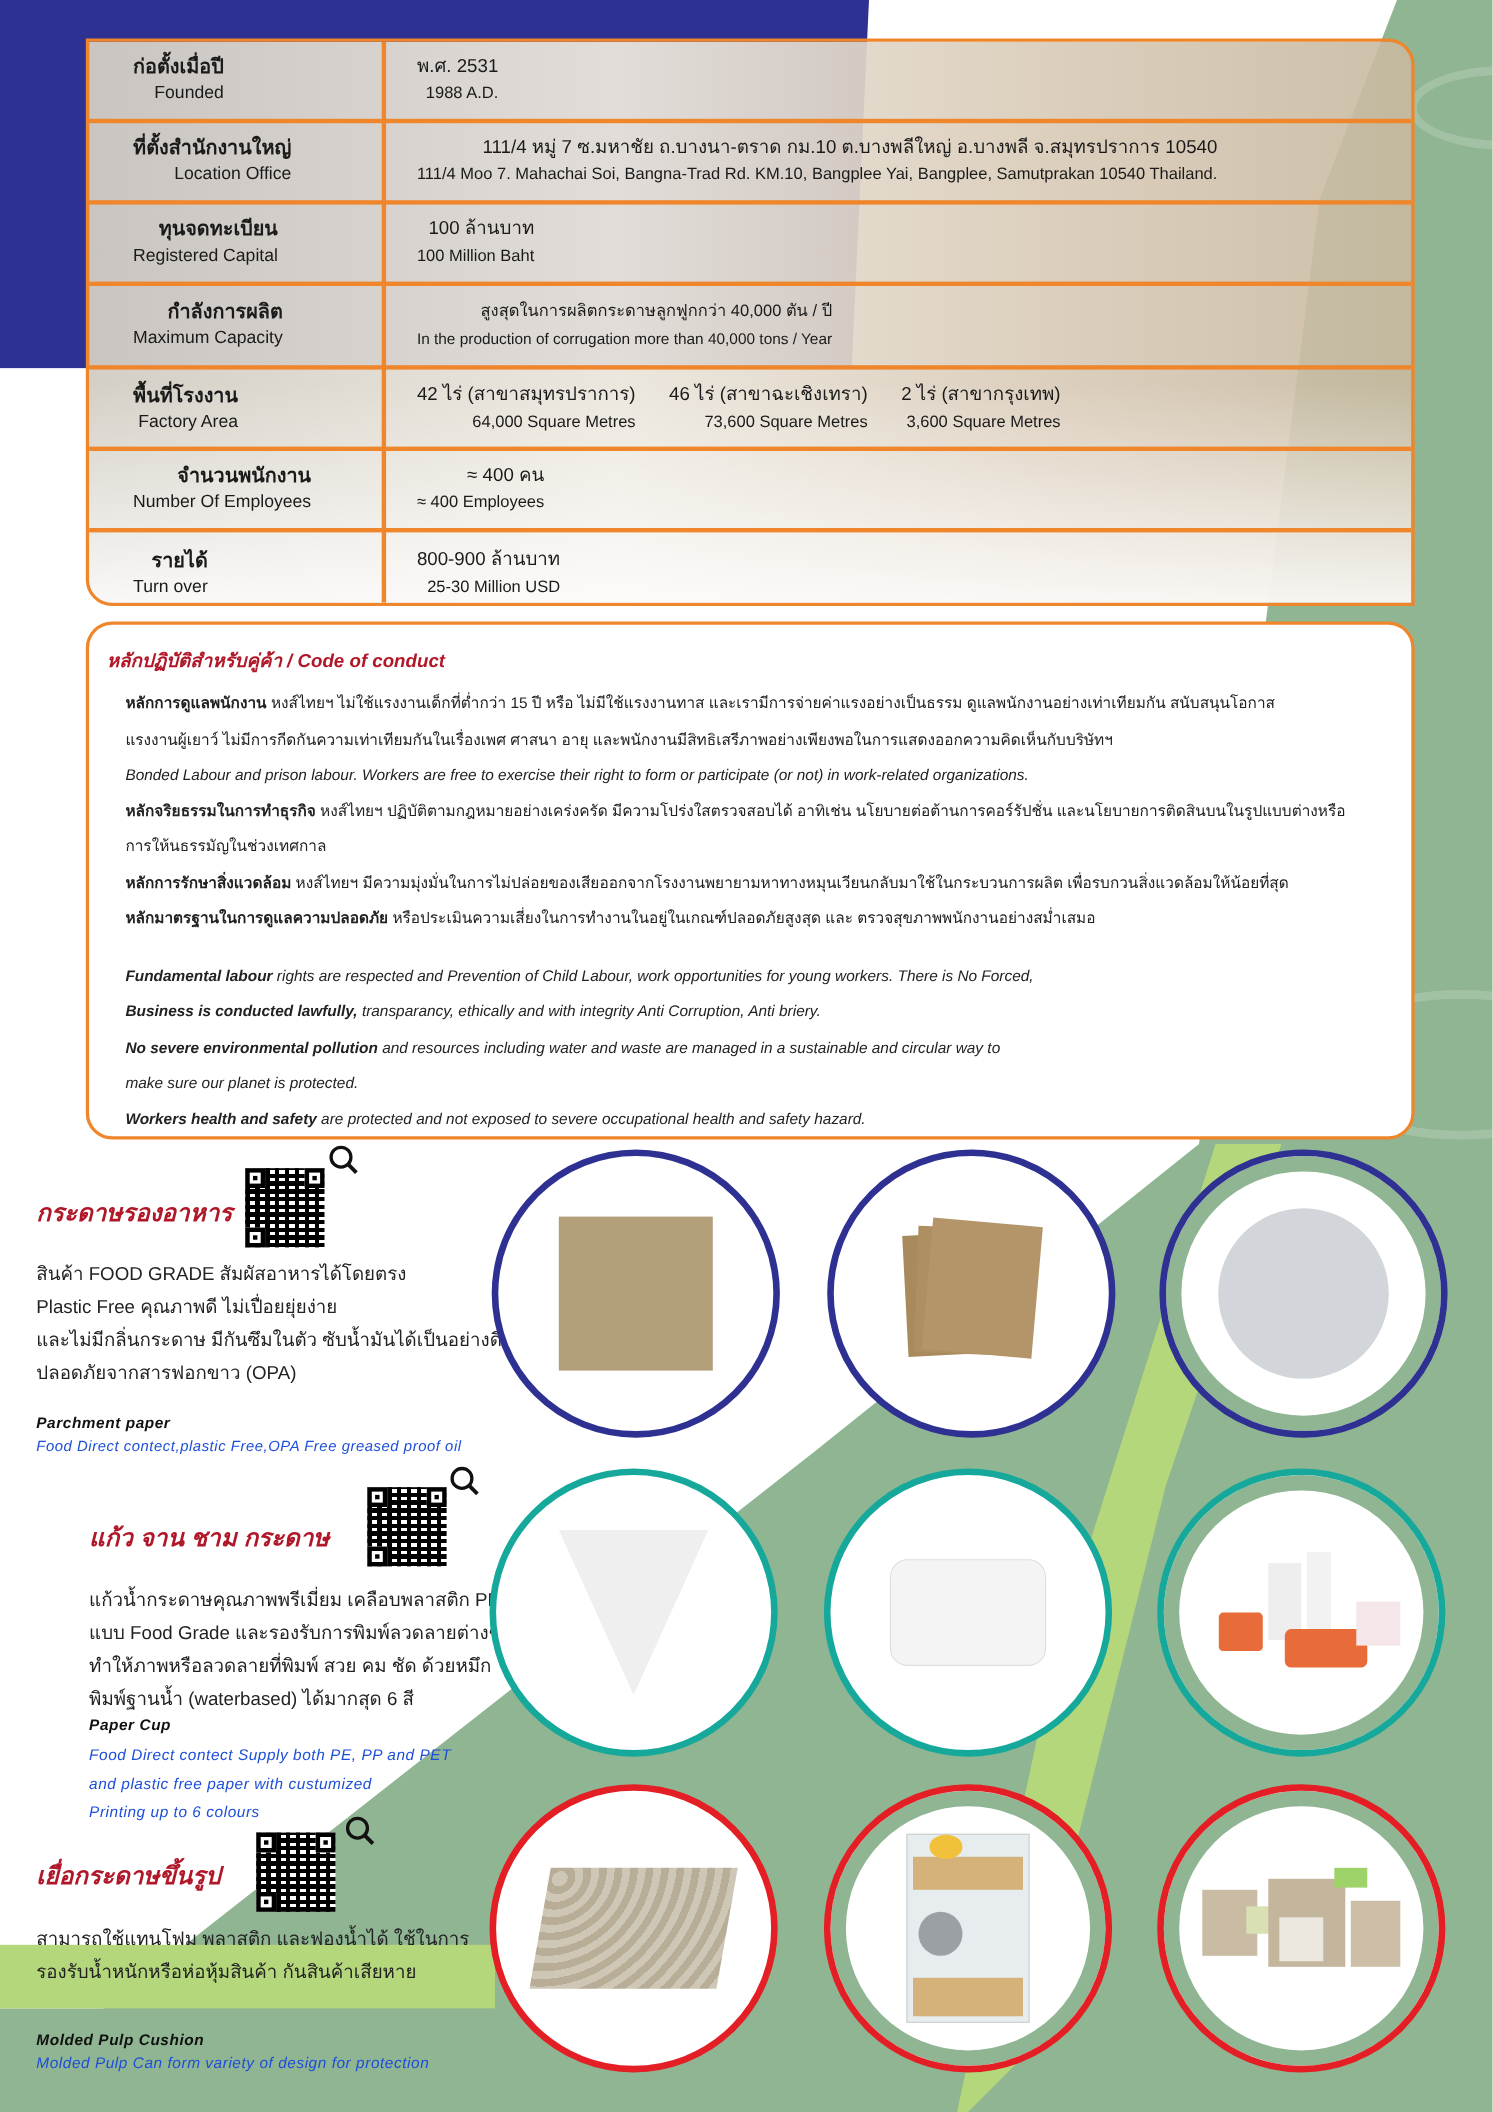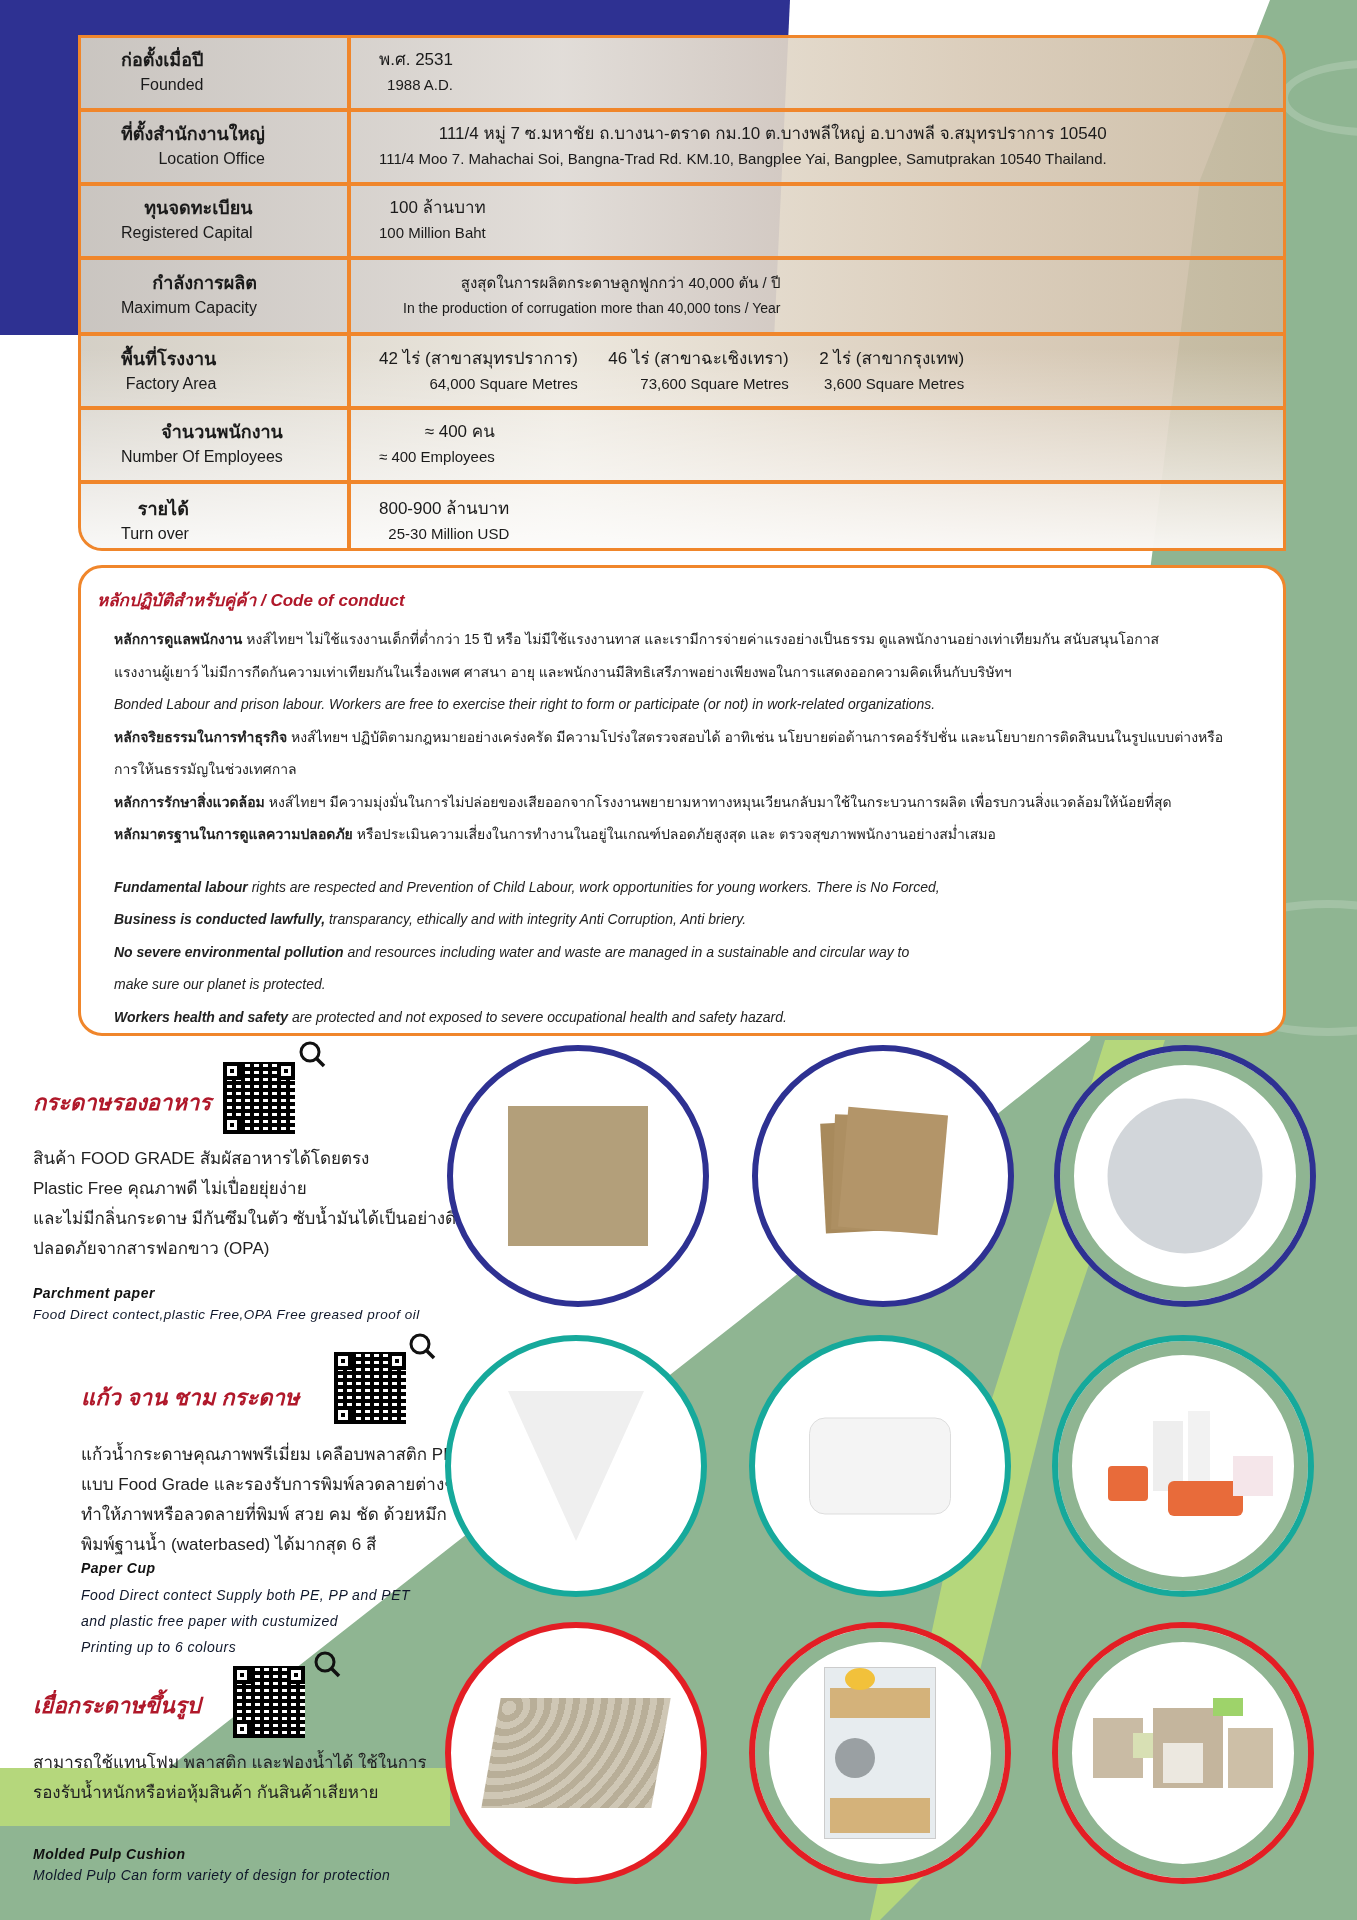--- a/index.html
+++ b/index.html
@@ -32,21 +32,21 @@
   .coc-body { position:absolute; left:33px; top:55px; width:1140px; font-size:14px; color:#222; }
   .coc-line { height:32.5px; line-height:32.5px; white-space:nowrap; }
   .coc-line b { font-weight:bold; }
   .coc-line.it { font-style:italic; }
   .gap { height:20px; }
 
   .prod { position:absolute; left:33px; width:410px; }
   .prod-title { font-size:22px; font-weight:bold; font-style:italic; color:#b0182a; position:absolute; }
   .prod-desc { position:absolute; left:0; font-size:17px; line-height:30px; color:#222; white-space:nowrap; }
   .prod-en-title { position:absolute; left:0; font-size:14px; font-weight:bold; font-style:italic; color:#111; letter-spacing:0.5px; }
-  .prod-en-desc { position:absolute; left:0; font-size:14px; font-style:italic; color:#0f172a; line-height:26px; white-space:nowrap; letter-spacing:0.5px; }
+  .prod-en-desc { position:absolute; left:0; font-size:14px; font-style:italic; color:#1d4ed8; line-height:26px; white-space:nowrap; letter-spacing:0.5px; }
 
   .qr { position:absolute; width:72px; height:72px; background:#fff;
         background-image:
           repeating-linear-gradient(90deg, #000 0 4px, transparent 4px 9px),
           repeating-linear-gradient(0deg, #000 0 4px, transparent 4px 7px);
         background-blend-mode:multiply; }
   .qr .finder { position:absolute; width:18px; height:18px; border:4px solid #000; background:#fff; box-sizing:border-box; }
   .qr .finder::after { content:""; position:absolute; left:3px; top:3px; width:4px; height:4px; background:#000; }
   .mag { position:absolute; width:28px; height:28px; }
 
@@ -100,21 +100,21 @@
     <div class="val" style="top:9px;">
         <span class="th">100 ล้านบาท</span>
         <span class="en">100 Million Baht</span>
       </div>
   </div>
   <div class="row" style="top:222px;height:72px;">
     <div class="lbl" style="top:10px;">
         <span class="th">กำลังการผลิต</span>
         <span class="en">Maximum Capacity</span>
       </div>
-    <div class="val" style="top:10px;margin-left:24px;">
+    <div class="val" style="top:10px;">
         <span class="th" style="font-size:15px;">สูงสุดในการผลิตกระดาษลูกฟูกกว่า 40,000 ตัน / ปี</span>
         <span class="en" style="font-size:14px;">In the production of corrugation more than 40,000 tons / Year</span>
       </div>
   </div>
   <div class="row" style="top:298px;height:70px;">
     <div class="lbl" style="top:10px;">
         <span class="th">พื้นที่โรงงาน</span>
         <span class="en">Factory Area</span>
       </div>
     <div class="val" style="top:10px;white-space:nowrap;">

